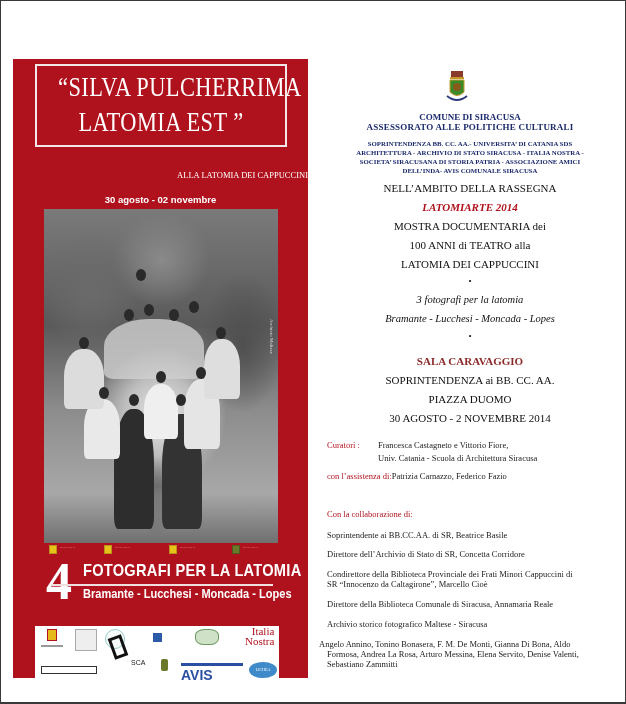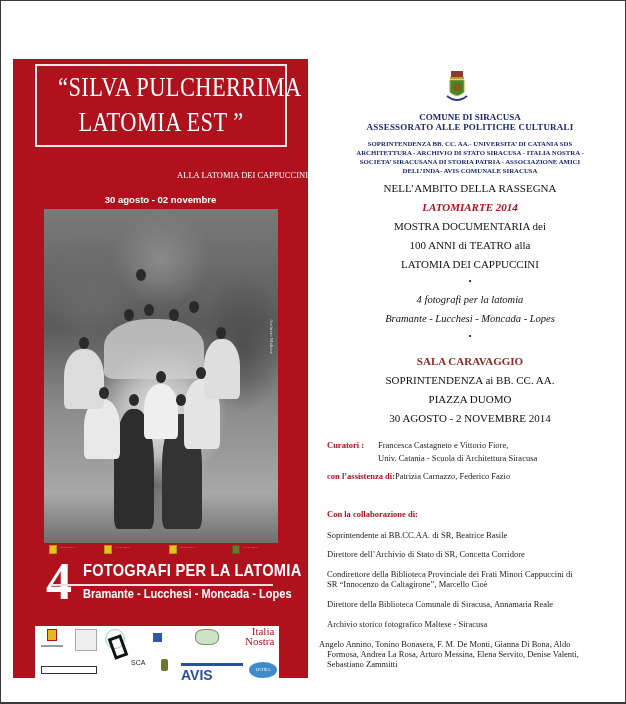--- a/index.html
+++ b/index.html
@@ -48,21 +48,21 @@
     .navy { color: #1b2a6b; font-weight: bold; }
     .l-comune { top: 112px; font-size: 9px; }
     .l-assess { top: 122px; font-size: 9px; letter-spacing: 0.2px; }
     .l-org { font-size: 6.8px; line-height: 9px; }
     .l-main { font-size: 11px; color: #111; }
     .red { color: #b0121d; }
     .darkred { color: #8c2a2a; }
     .ital { font-style: italic; }
     .bold { font-weight: bold; }
     .left { position: absolute; white-space: nowrap; font-size: 8.5px; color: #222; }
-    .label-red { color: #b0121d; font-weight: bold; }
+    .label-red { color: #b0121d; font-weight: normal; }
   </style>
 </head>
 <body>
 
 <div class="frame"></div>
 
 <div class="poster">
   <div class="title-box">
     <div class="title-line l1">“SILVA PULCHERRIMA</div>
     <div class="title-line l2">LATOMIA EST ”</div>
@@ -148,21 +148,21 @@
 <div class="center navy l-org" style="top:148px;">ARCHITETTURA - ARCHIVIO DI STATO SIRACUSA - ITALIA NOSTRA -</div>
 <div class="center navy l-org" style="top:157px;">SOCIETA’ SIRACUSANA DI STORIA PATRIA - ASSOCIAZIONE AMICI</div>
 <div class="center navy l-org" style="top:166px;">DELL’INDA- AVIS COMUNALE SIRACUSA</div>
 
 <div class="center l-main" style="top:182px;">NELL’AMBITO DELLA RASSEGNA</div>
 <div class="center l-main red ital bold" style="top:201px;">LATOMIARTE 2014</div>
 <div class="center l-main" style="top:220px;">MOSTRA DOCUMENTARIA dei</div>
 <div class="center l-main" style="top:239px;">100 ANNI di TEATRO  alla</div>
 <div class="center l-main" style="top:258px;">LATOMIA DEI CAPPUCCINI</div>
 <div class="center l-main" style="top:276px;font-size:9px;">•</div>
-<div class="center l-main ital" style="top:294px;font-size:10.5px;">4 fotografi per la latomia</div>
+<div class="center l-main ital" style="top:294px;font-size:10.5px;">3 fotografi per la latomia</div>
 <div class="center l-main ital" style="top:313px;font-size:10.5px;">Bramante - Lucchesi - Moncada - Lopes</div>
 <div class="center l-main" style="top:331px;font-size:9px;">•</div>
 <div class="center l-main darkred bold" style="top:355px;">SALA CARAVAGGIO</div>
 <div class="center l-main" style="top:374px;">SOPRINTENDENZA ai  BB. CC. AA.</div>
 <div class="center l-main" style="top:393px;">PIAZZA DUOMO</div>
 <div class="center l-main" style="top:412px;">30 AGOSTO  -  2 NOVEMBRE 2014</div>
 
 <div class="left label-red" style="left:327px;top:440px;">Curatori :</div>
 <div class="left" style="left:378px;top:440px;">Francesca Castagneto e Vittorio Fiore,</div>
 <div class="left" style="left:378px;top:453px;">Univ. Catania - Scuola di Architettura Siracusa</div>

